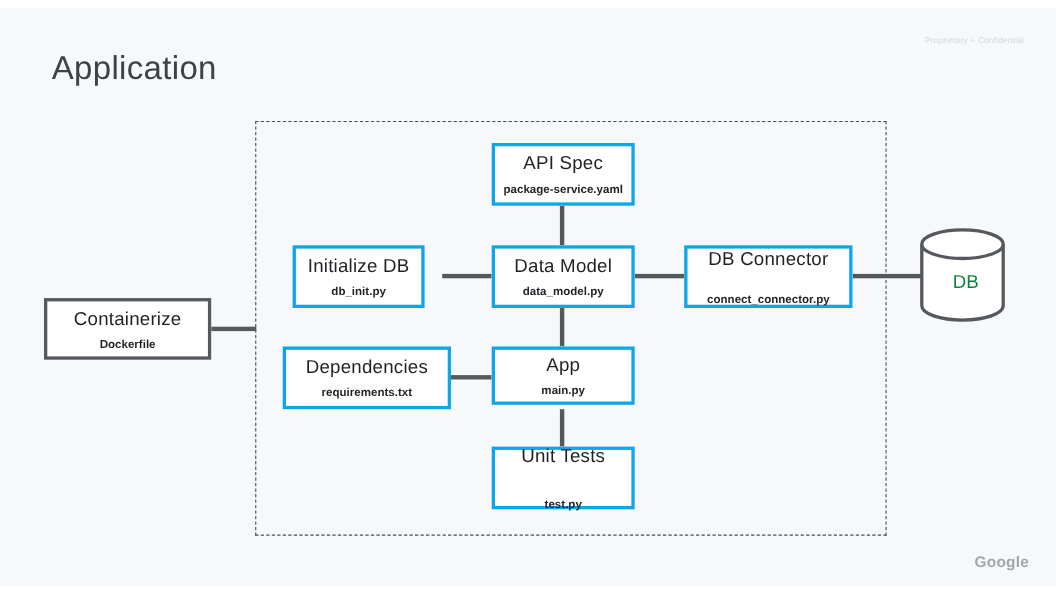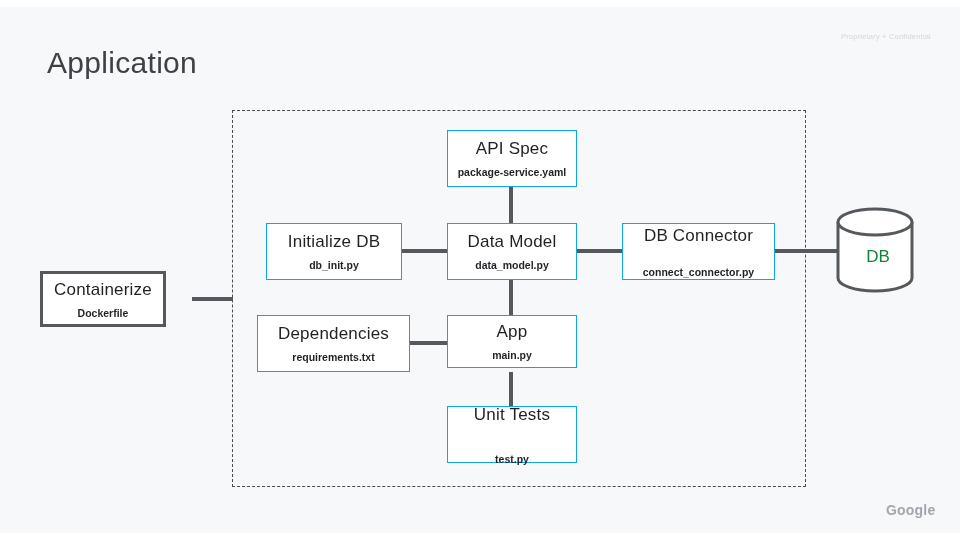--- a/index.html
+++ b/index.html
@@ -39,21 +39,21 @@
 
   .line { position: absolute; background: #55595e; }
 
   .node {
     position: absolute;
     background: #ffffff;
     display: flex; flex-direction: column;
     align-items: center; justify-content: center;
     gap: 7px;
   }
-  .node.blue { border: 1px solid #0ea5e9; }
+  .node.blue { border: 3px solid #0ea5e9; }
   .node.gray { border: 3px solid #55595e; }
   .node-label { font-size: 17px; color: #1f2125; letter-spacing: 0.2px; white-space: nowrap; }
   .node-file  { font-size: 10.5px; color: #1f2125; white-space: nowrap; font-weight: bold; }
 
   .cylinder { position: absolute; left: 835px; top: 206px; width: 80px; height: 90px; }
   .cyl-label {
     position: absolute; left: 837px; top: 247px; width: 82px;
     text-align: center; font-size: 17px; color: #15803d;
   }
 </style>
@@ -77,36 +77,36 @@
   <div class="line" style="left:509px; top:280px; width:4px; height:35px;"></div>
   <div class="line" style="left:410px; top:341px; width:37px; height:4px;"></div>
   <div class="line" style="left:509px; top:372px; width:4px; height:34px;"></div>
   <div class="line" style="left:192px; top:297px; width:41px; height:4px;"></div>
 
   <div class="node blue" style="left:447px; top:130px; width:130px; height:57px;">
     <div class="node-label">API Spec</div>
     <div class="node-file">package-service.yaml</div>
   </div>
 
-  <div class="node blue" style="left:266px; top:223px; width:136px; height:57px;">
+  <div class="node blue" style="left:266px; top:223px; width:120px; height:57px;">
     <div class="node-label">Initialize DB</div>
     <div class="node-file">db_init.py</div>
   </div>
 
   <div class="node blue" style="left:447px; top:223px; width:130px; height:57px;">
     <div class="node-label">Data Model</div>
     <div class="node-file">data_model.py</div>
   </div>
 
   <div class="node blue" style="left:622px; top:223px; width:153px; height:57px;gap:20px;">
     <div class="node-label">DB Connector</div>
     <div class="node-file">connect_connector.py</div>
   </div>
 
-  <div class="node gray" style="left:40px; top:271px; width:126px; height:56px;">
+  <div class="node gray" style="left:40px; top:271px; width:152px; height:56px;">
     <div class="node-label">Containerize</div>
     <div class="node-file">Dockerfile</div>
   </div>
 
   <div class="node blue" style="left:257px; top:315px; width:153px; height:57px;">
     <div class="node-label">Dependencies</div>
     <div class="node-file">requirements.txt</div>
   </div>
 
   <div class="node blue" style="left:447px; top:315px; width:130px; height:53px;">

